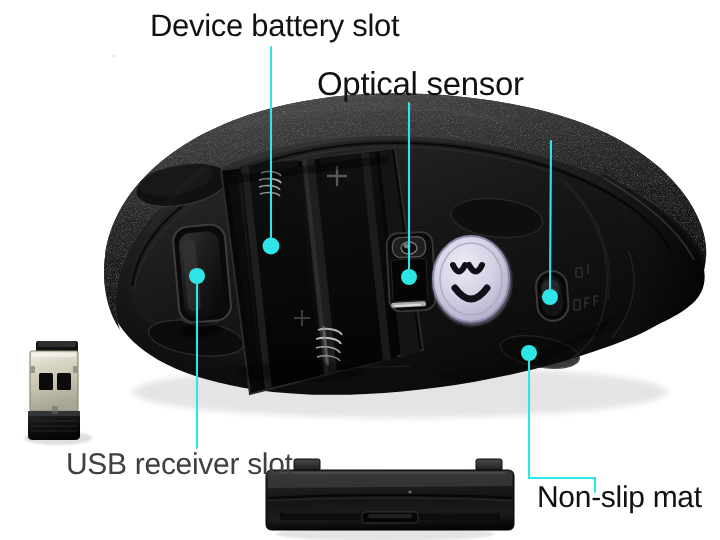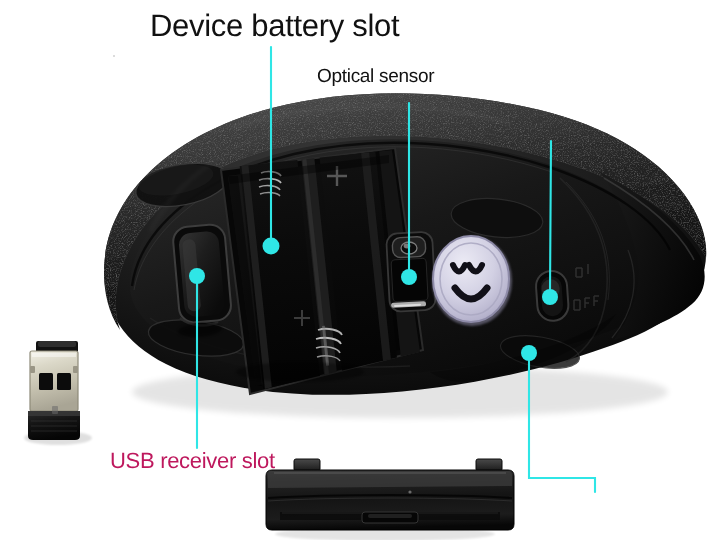--- a/index.html
+++ b/index.html
@@ -382,19 +382,20 @@
       <circle cx="271" cy="246" r="8.5" fill="#2FE6E6"></circle>
       <circle cx="409" cy="277" r="8" fill="#2FE6E6"></circle>
       <circle cx="550" cy="297" r="8" fill="#2FE6E6"></circle>
       <circle cx="197" cy="276" r="8" fill="#2FE6E6"></circle>
       <circle cx="529" cy="353" r="8" fill="#2FE6E6"></circle>
     </g>
   </svg>
 
   <div class="label" id="lbl-battery" style="left: 150px; top: 10px; font-size: 31px; color: rgb(17, 17, 17);">Device battery slot</div>
 
-  <div class="label" id="lbl-optical" style="left: 317px; top: 67px; font-size: 19px; color: rgb(17, 17, 17);">Optical sensor</div>
-
-
-  <div class="label" id="lbl-usb" style="left: 66px; top: 450px; font-size: 22px; color: #be185d; margin-left: 44px;">USB receiver slot</div>
-
+  <div class="label" id="lbl-optical" style="left: 317px; top: 67px; font-size: 33px; color: rgb(17, 17, 17);">Optical sensor</div>
+
+
+  <div class="label" id="lbl-usb" style="left: 66px; top: 450px; font-size: 30px; color: #404040;">USB receiver slot</div>
+
+  <div class="label" id="lbl-mat" style="left: 537px; top: 483px; font-size: 30px; color: rgb(17, 17, 17);">Non-slip mat</div>
 
 </div>
 
 </body></html>

